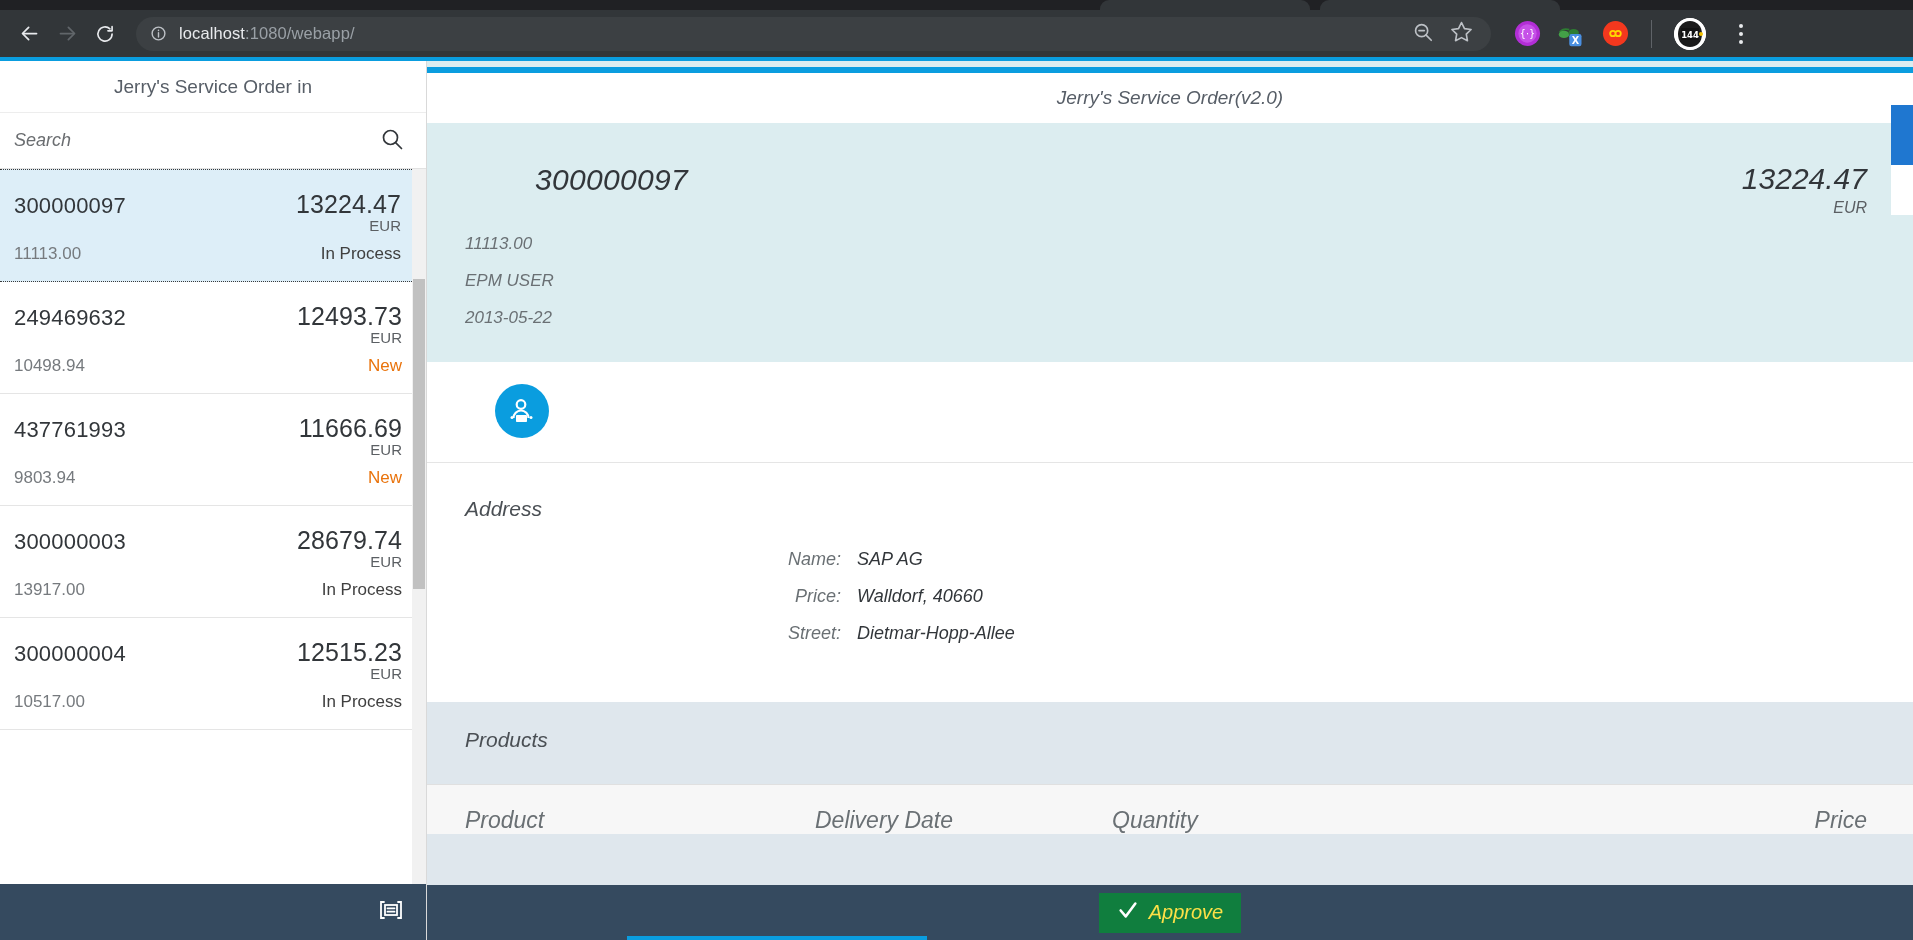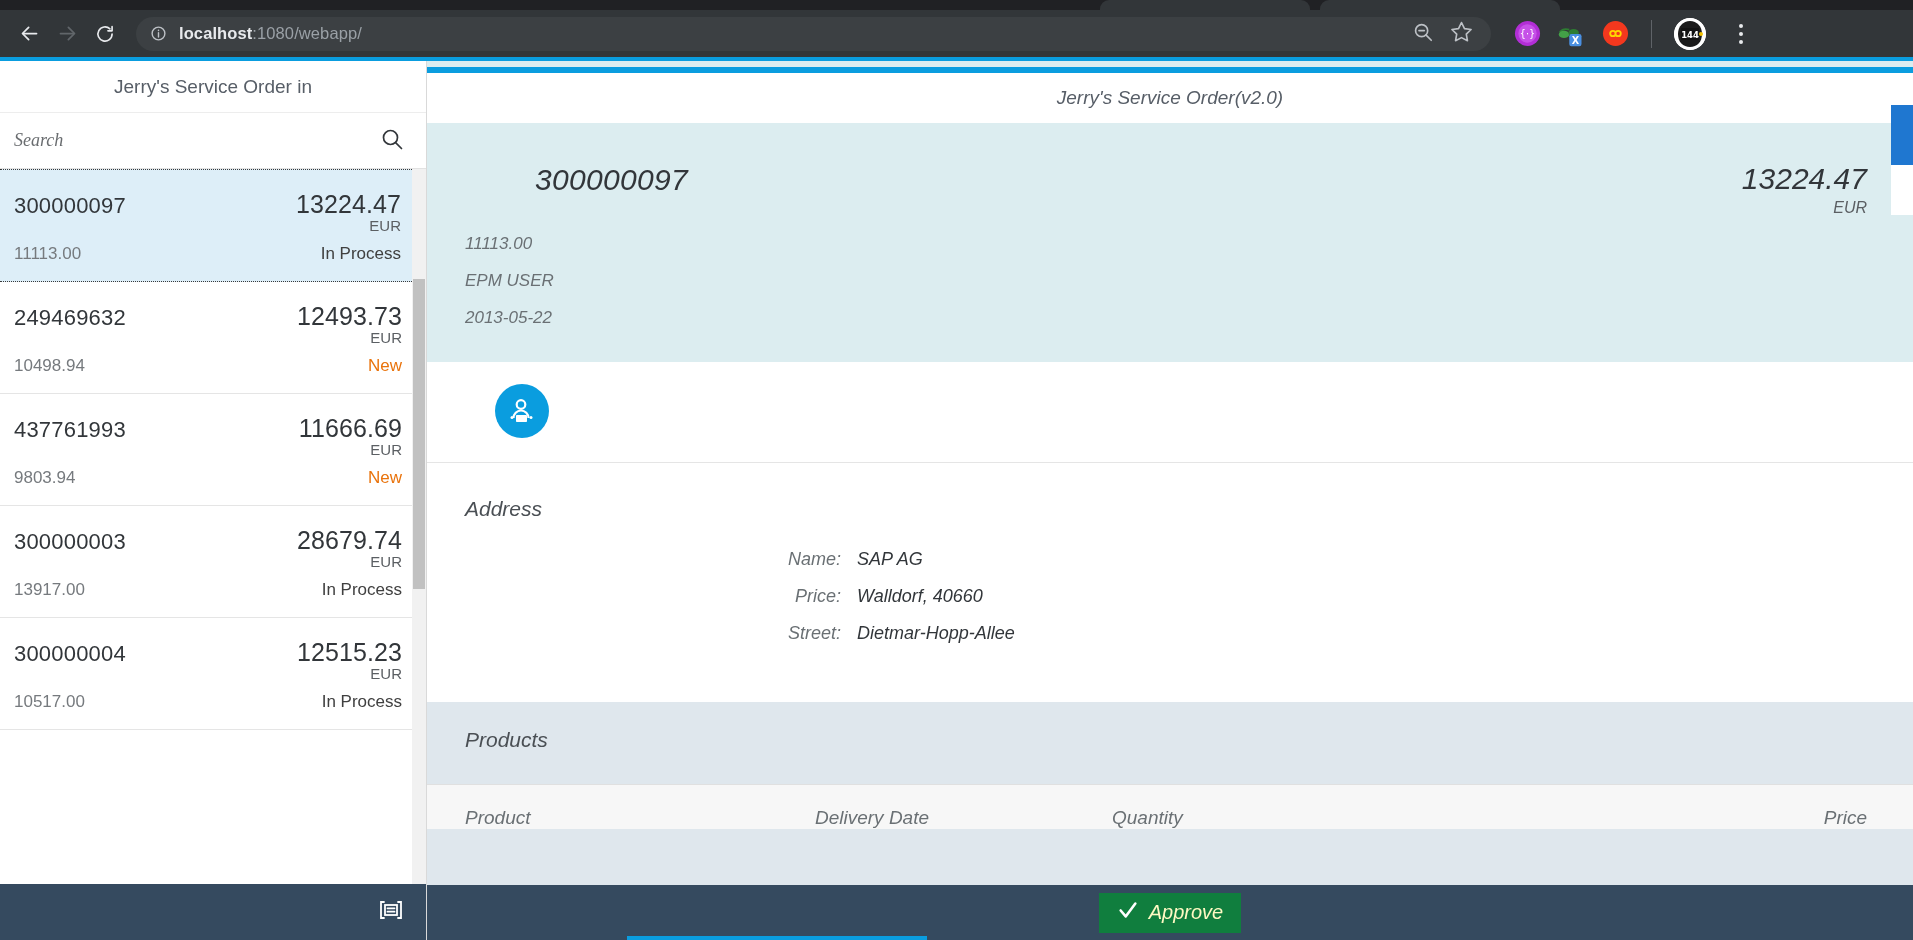--- a/index.html
+++ b/index.html
@@ -58,21 +58,21 @@
     position: relative;
   }
   #omnibox .info-icon { margin-right: 12px; display:flex; }
   #url-text {
     font-size: 16.5px;
     color: #9aa0a6;
     letter-spacing: 0.1px;
     white-space: nowrap;
     overflow: hidden;
   }
-  #url-text .host { color: #e8eaed; font-weight: bold; }
+  #url-text .host { color: #e8eaed; }
   #omnibox-actions {
     margin-left: auto;
     display: flex;
     align-items: center;
     gap: 16px;
     padding-right: 4px;
   }
 
   #ext-area {
     display: flex;
@@ -155,21 +155,21 @@
     display: flex;
     align-items: center;
     padding: 0 22px 0 14px;
     border-bottom: 1px solid #e2e2e2;
   }
   #search-input {
     flex: 1;
     border: none;
     outline: none;
     background: transparent;
-    font-family: Liberation Serif, serif;
+    font-family: Liberation Sans, sans-serif;
     font-size: 18px;
     font-style: italic;
     color: #6a6d70;
   }
   #search-input::placeholder { color: #6a6d70; font-style: italic; opacity: 1; }
 
   #order-list {
     flex: 1;
     overflow: hidden;
     background: #ffffff;
@@ -363,21 +363,21 @@
     padding-left: 38px;
     margin-bottom: 32px;
   }
   #products-table {
     background: #f7f7f7;
     border-top: 1px solid #e0e0e0;
     padding: 22px 46px 0 38px;
   }
   #products-head-row {
     display: flex;
-    font-size: 19px;
+    font-size: 23px;
     color: #6a7074;
   }
   #products-head-row .col-product  { width: 350px; }
   #products-head-row .col-delivery { width: 297px; }
   #products-head-row .col-quantity { width: 400px; }
   #products-head-row .col-price    { flex: 1; text-align: right; }
 
   
   #action-footer {
     position: absolute;
@@ -385,21 +385,21 @@
     width: 100%;
     height: 55px;
     background: #354a5f;
     display: flex;
     align-items: center;
     justify-content: center;
     z-index: 30;
   }
   #approve-button {
     background: #107e3e;
-    color: #fef9c3;
+    color: #fde047;
     height: 40px;
     min-width: 140px;
     display: flex;
     align-items: center;
     justify-content: center;
     gap: 10px;
     font-size: 20px;
     padding: 0 18px;
   }
   #bottom-teal-strip {

